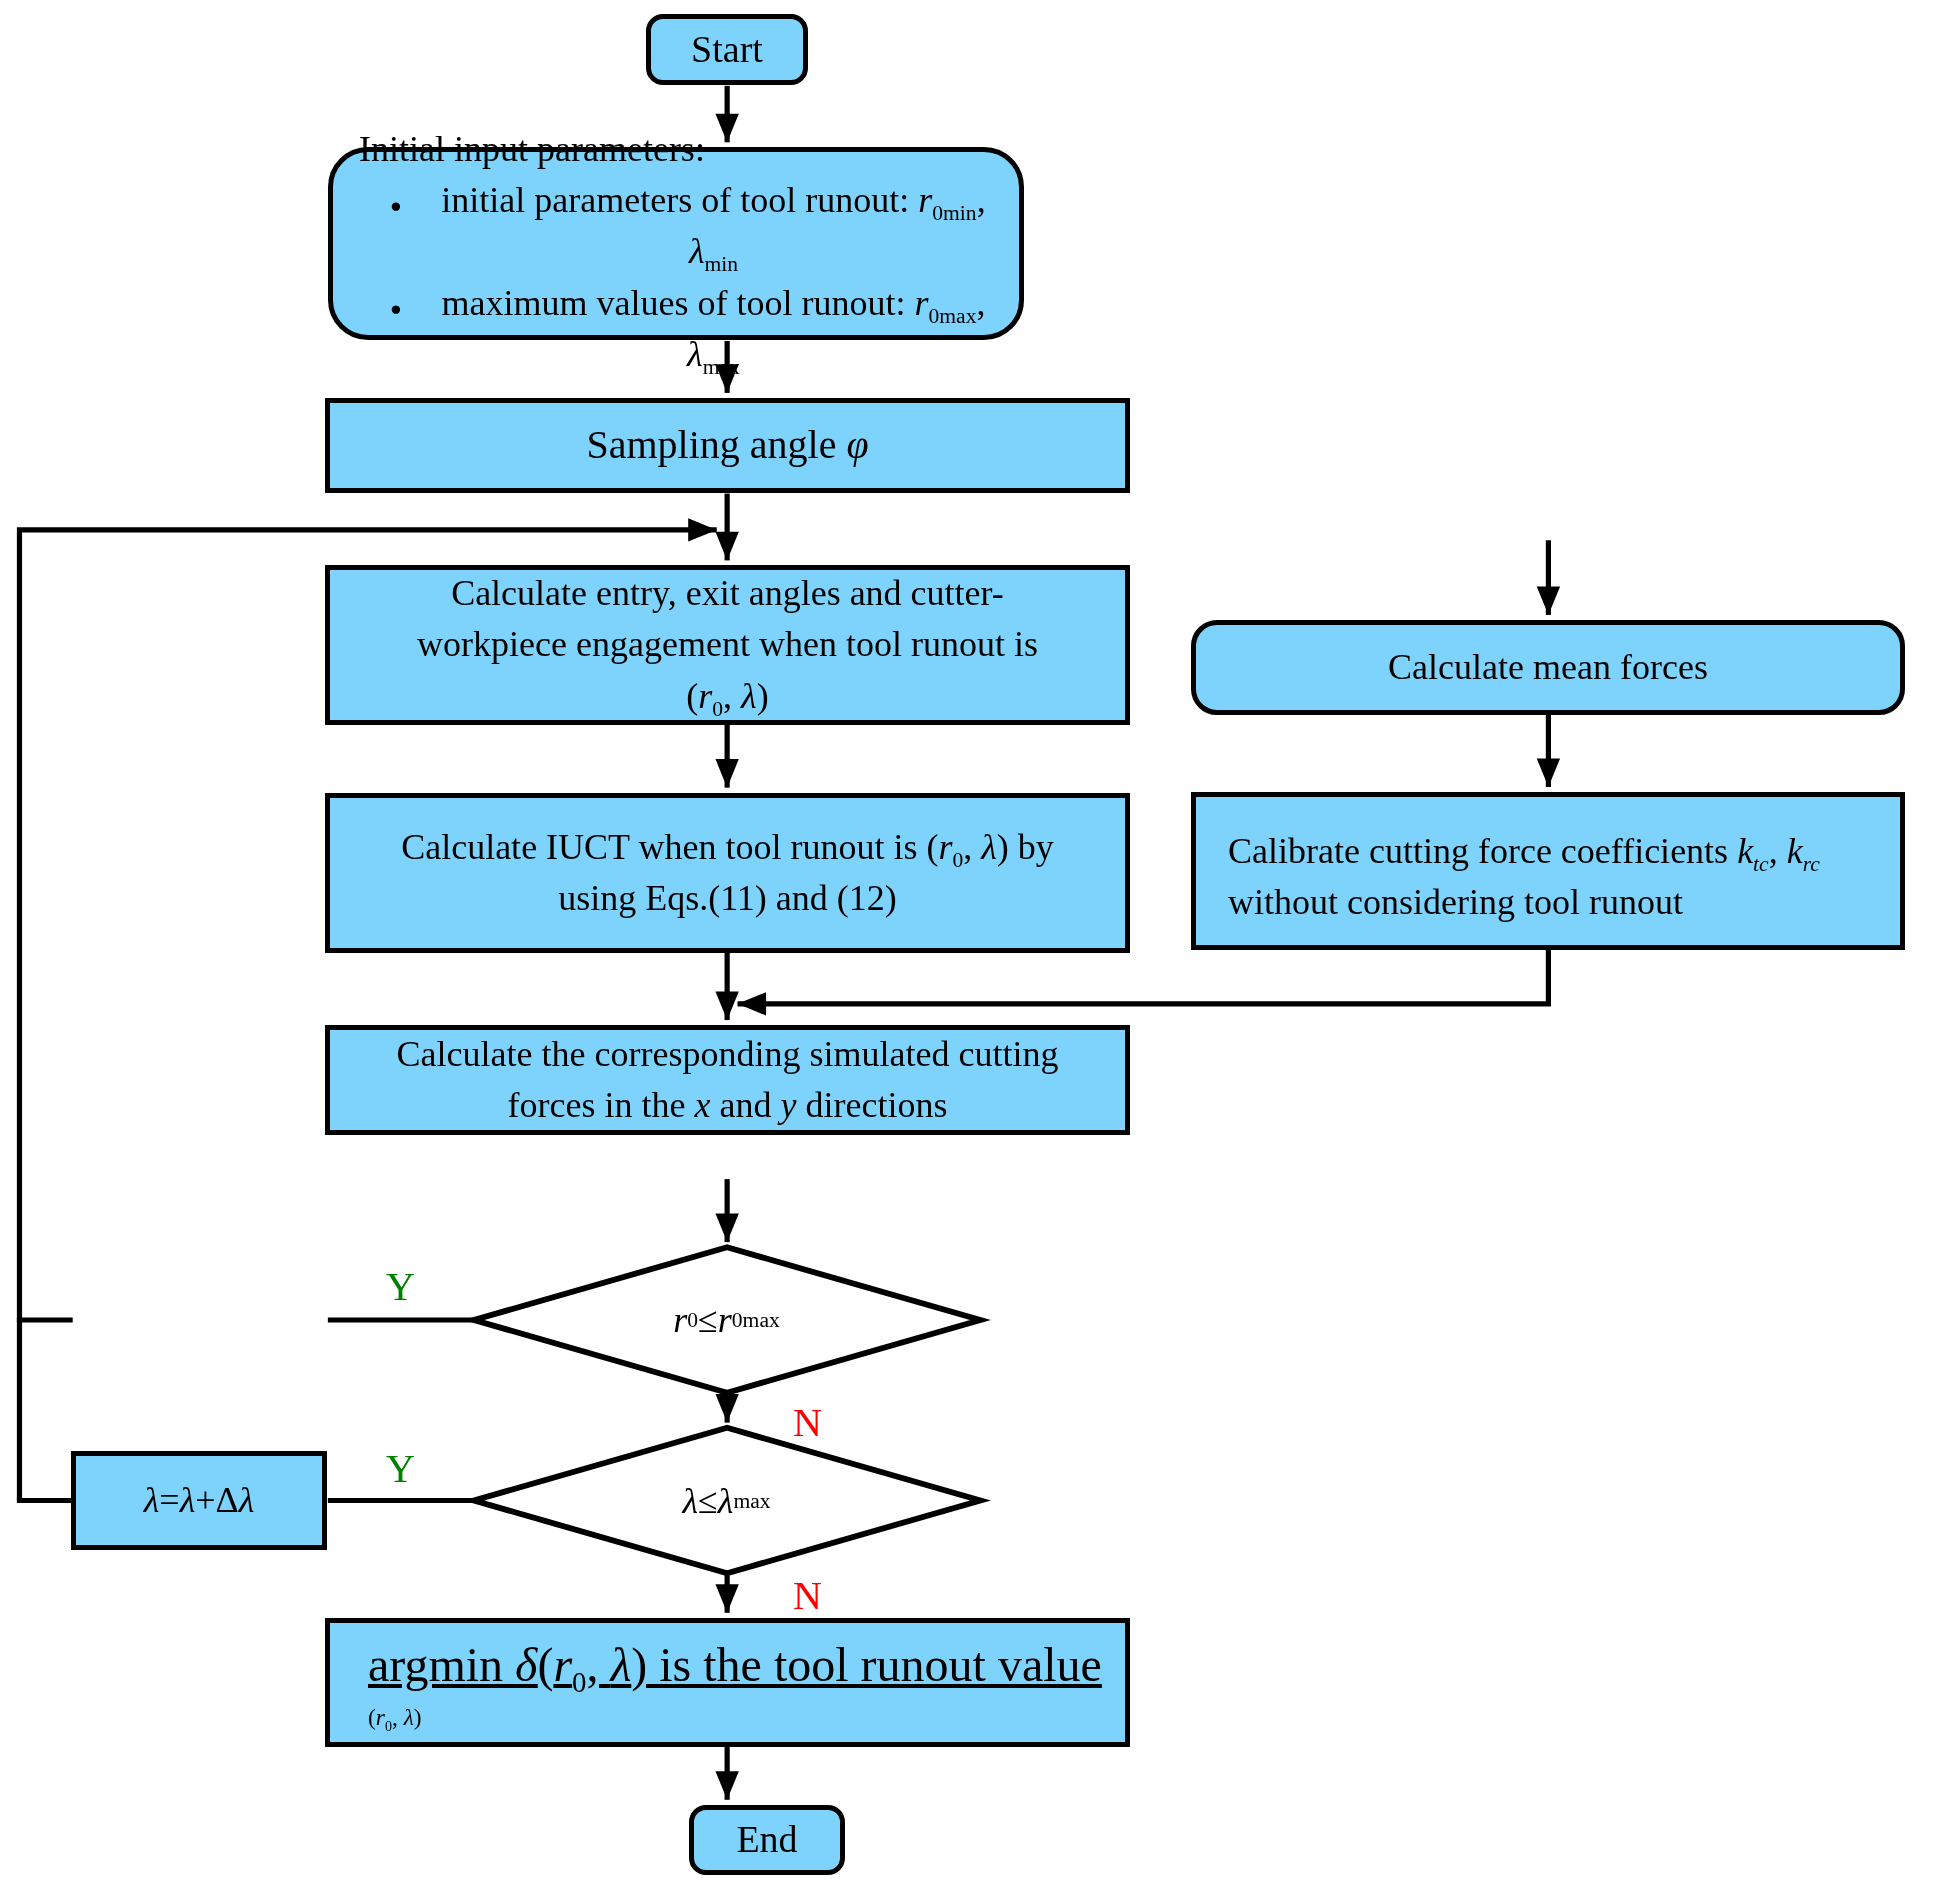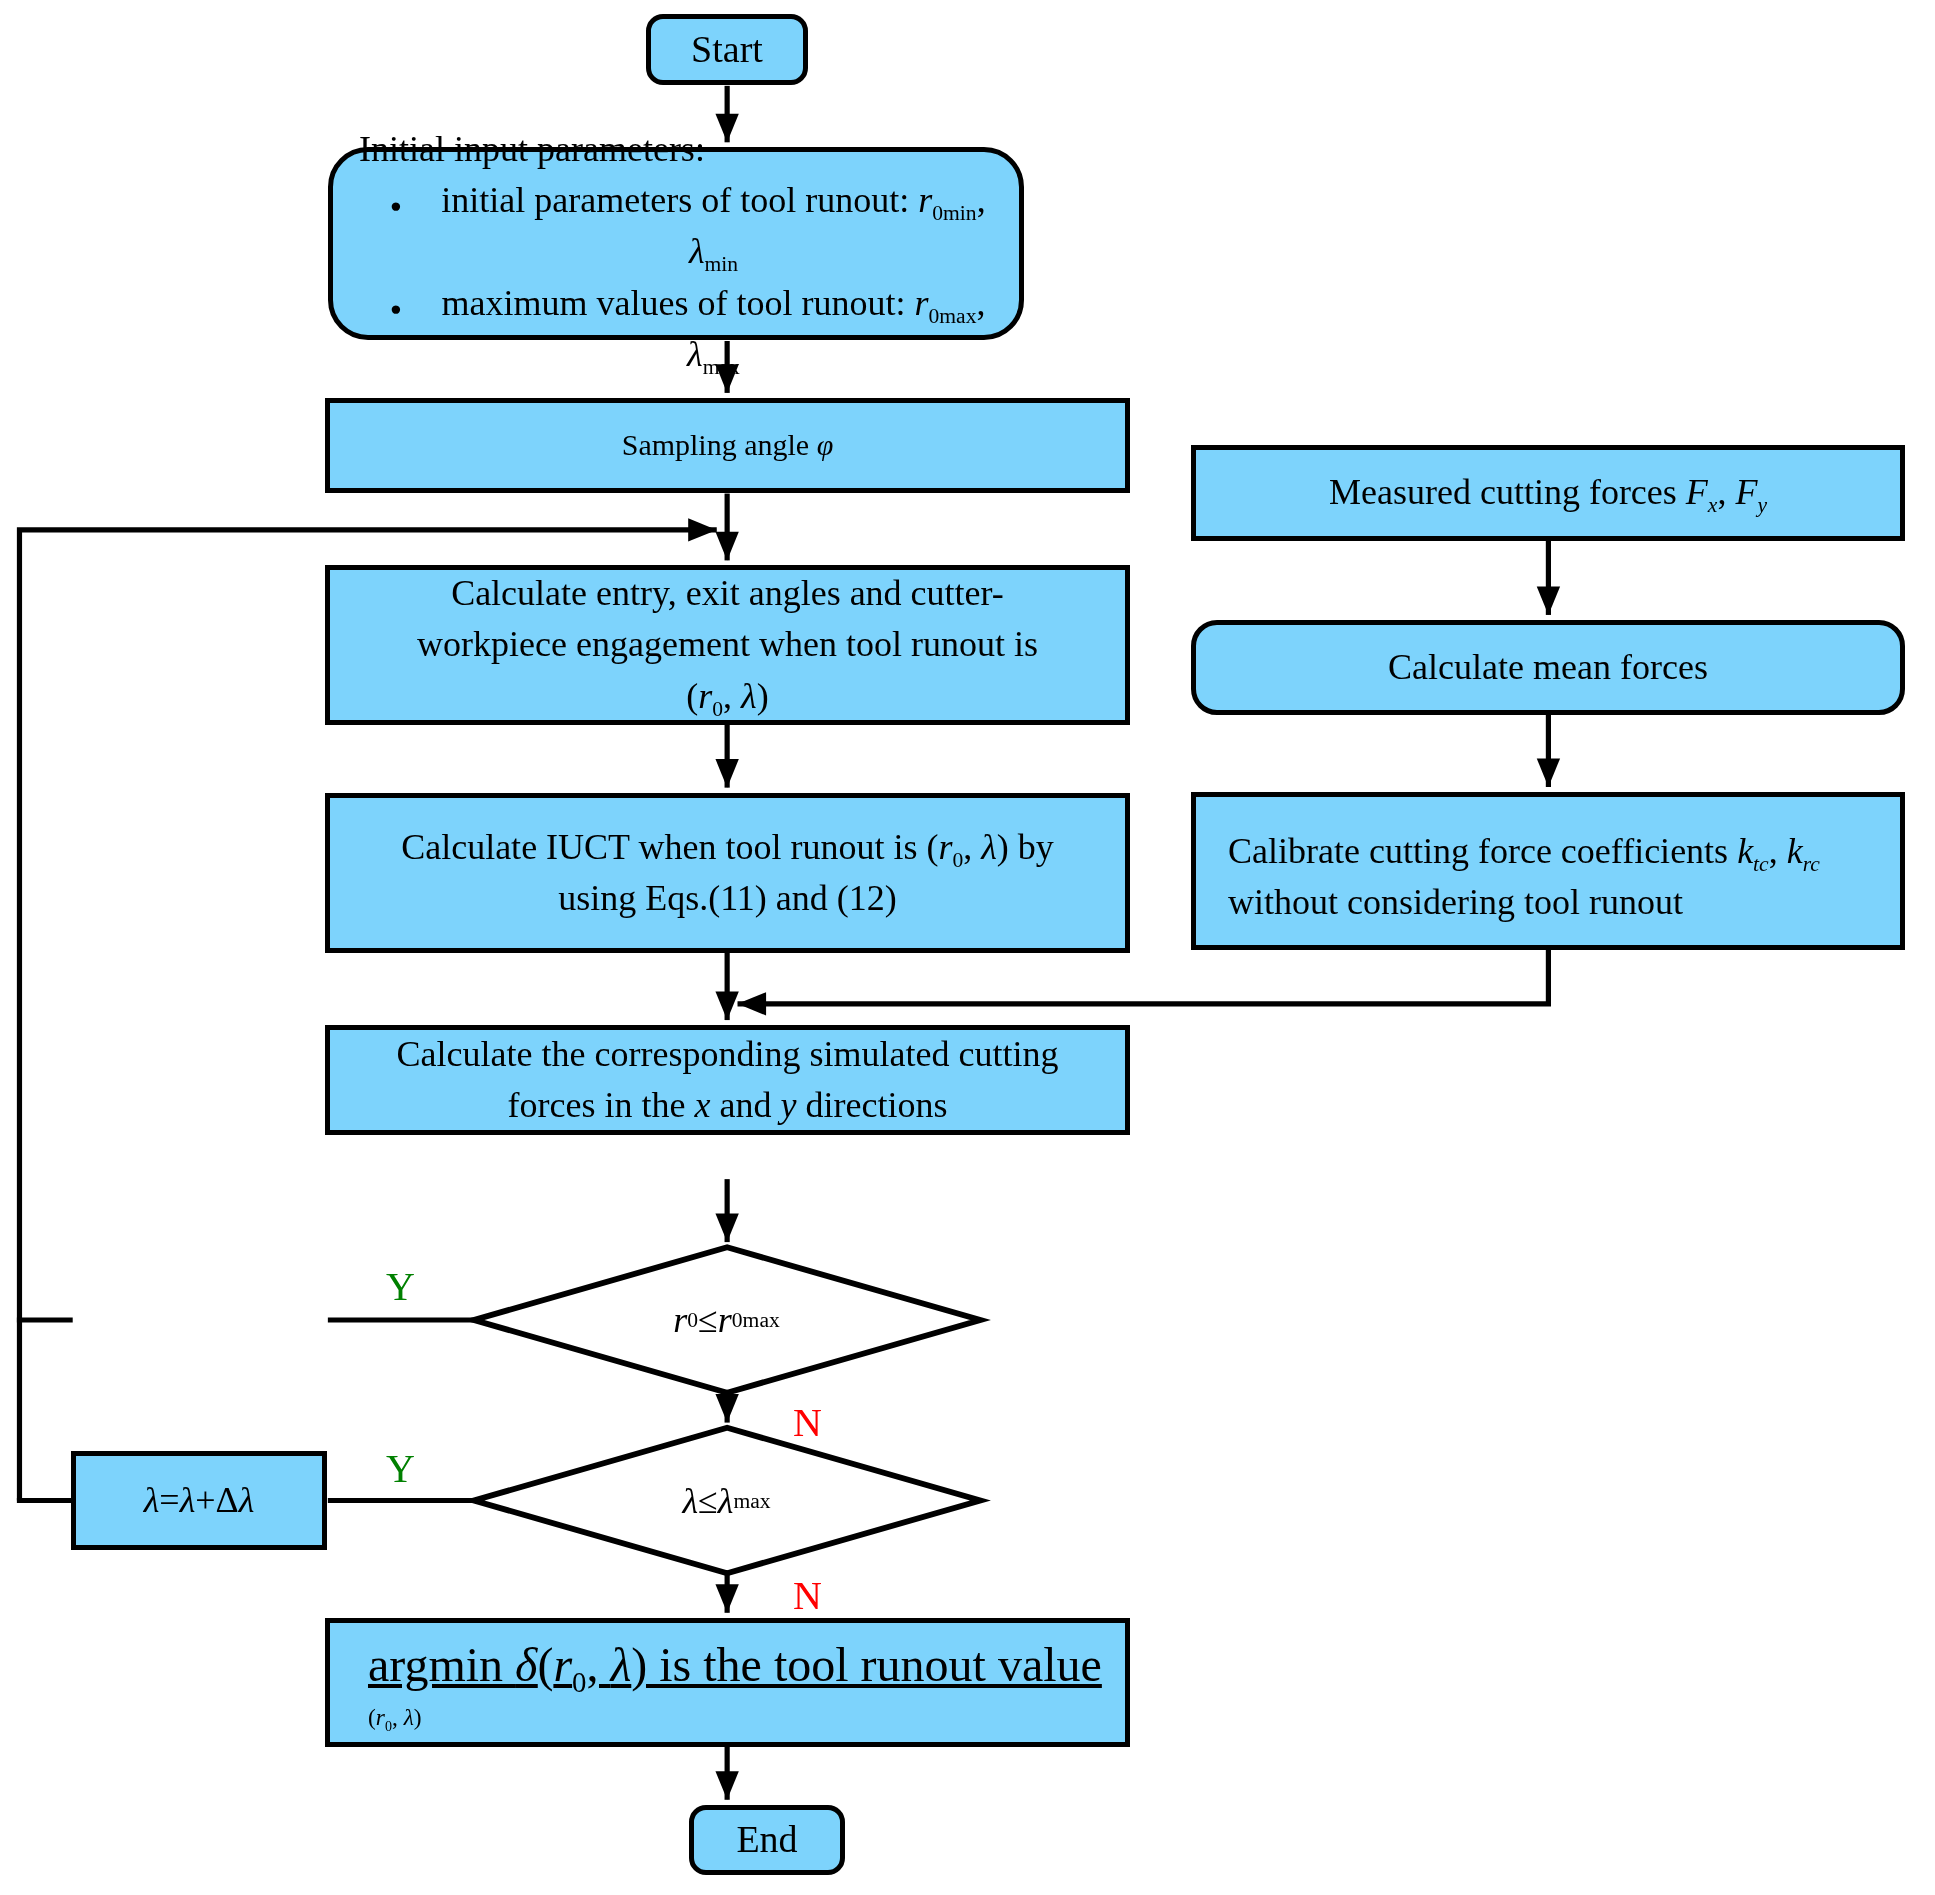--- a/index.html
+++ b/index.html
@@ -73,39 +73,36 @@
         <span class="bullet-dot">●</span>
         <span class="bullet-text">initial parameters of tool runout: <i>r</i><sub>0min</sub>, <i>λ</i><sub>min</sub></span>
       </div>
       <div class="bullet-row">
         <span class="bullet-dot">●</span>
         <span class="bullet-text">maximum values of tool runout: <i>r</i><sub>0max</sub>, <i>λ</i><sub>max</sub></span>
       </div>
     </div>
   </div>
 
-  <div class="node" style="left:325px;top:398px;width:805px;height:95px;font-size:30px;">
+  <div class="node" style="left:325px;top:398px;width:805px;height:95px;font-size:40px;">
     <span>Sampling angle <i>φ</i></span>
   </div>
 
   <div class="node" style="left:325px;top:565px;width:805px;height:160px;">
     <span>Calculate entry, exit angles and cutter-<br>workpiece engagement when tool runout is<br>(<i>r</i><sub>0</sub>, <i>λ</i>)</span>
   </div>
 
   <div class="node" style="left:325px;top:793px;width:805px;height:160px;">
     <span>Calculate IUCT when tool runout is (<i>r</i><sub>0</sub>, <i>λ</i>) by<br>using Eqs.(11) and (12)</span>
   </div>
 
   <div class="node" style="left:325px;top:1025px;width:805px;height:110px;">
     <span>Calculate the corresponding simulated cutting<br>forces in the <i>x</i> and <i>y</i> directions</span>
   </div>
 
-  <div class="node" style="left:1191px;top:445px;width:714px;height:96px;">
-    <span>Measured cutting forces <i>F</i><sub><i>x</i></sub>, <i>F</i><sub><i>y</i></sub></span>
-  </div>
 
   <div class="node" style="left:1191px;top:620px;width:714px;height:95px;border-radius:26px;">
     <span>Calculate mean forces</span>
   </div>
 
   <div class="node leftalign" style="left:1191px;top:792px;width:714px;height:158px;">
     <div class="calib-inner">Calibrate cutting force coefficients <i>k</i><sub><i>tc</i></sub>, <i>k</i><sub><i>rc</i></sub><br>without considering tool runout</div>
   </div>
 
   <div class="diamond-label" style="left:506px;top:1287px;width:441px;height:65px;"><i>r</i><sub>0</sub> ≤ <i>r</i><sub>0max</sub></div>

